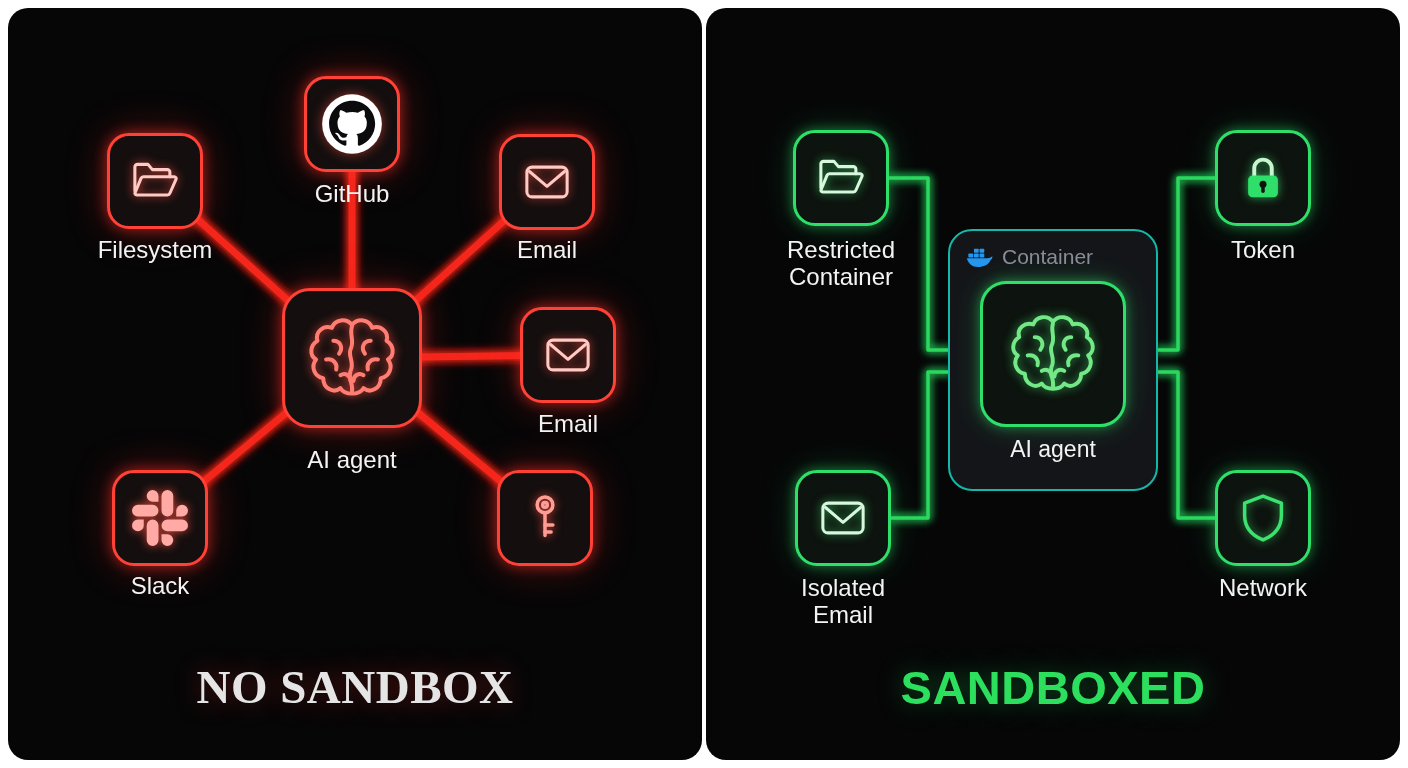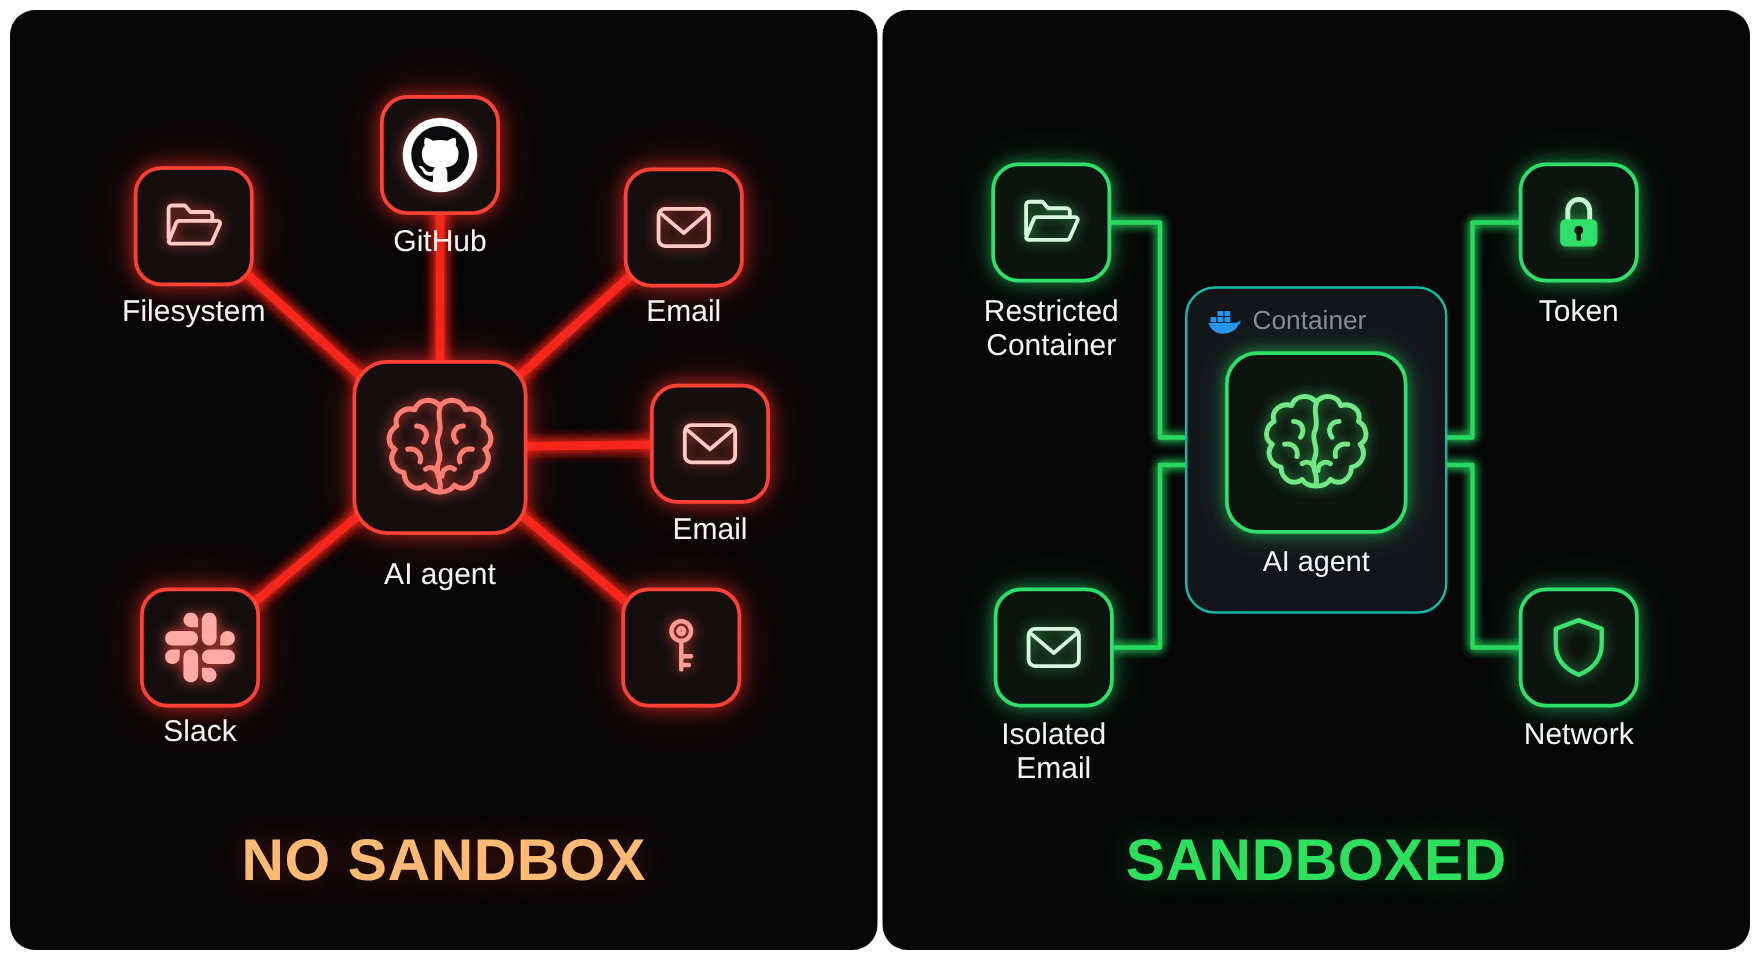--- a/index.html
+++ b/index.html
@@ -13,21 +13,21 @@
   .node.green{background:#0d130e;border:3px solid #2ee06a;
               box-shadow:0 0 12px rgba(46,224,106,.5),0 0 34px rgba(46,224,106,.22);}
   .node svg{width:56px;height:56px;}
   .node.red svg{filter:drop-shadow(0 0 5px rgba(255,80,66,.8));}
   .node.green svg{filter:drop-shadow(0 0 5px rgba(60,226,111,.7));}
   .node.agent{width:140px;height:140px;border-radius:28px;}
   .node.agent svg{width:92px;height:92px;}
   .node.github svg{width:64px;height:64px;filter:drop-shadow(0 0 6px rgba(255,80,66,.55));}
   .label{position:absolute;color:#f3f3f3;font-size:24px;line-height:27px;text-align:center;z-index:1;}
   .panel-title{position:absolute;left:0;right:0;text-align:center;font-size:47px;font-weight:800;letter-spacing:.5px;z-index:1;}
-  .panel-title.red{color:#fdba74;text-shadow:0 0 26px rgba(255,59,48,.35);}
+  .panel-title.red{color:#e5e5e5;text-shadow:0 0 26px rgba(255,59,48,.35);font-family:Liberation Serif, serif;}
   .panel-title.green{color:#2ce05e;text-shadow:0 0 26px rgba(44,224,94,.35);}
   .container-box{position:absolute;left:242px;top:221px;width:210px;height:262px;background:#141519;
                  border:2px solid #14b8a6;border-radius:24px;z-index:1;box-sizing:border-box;}
   .container-header{display:flex;align-items:center;gap:9px;padding:14px 0 0 16px;}
   .container-header .ctext{color:#878d96;font-size:21px;}
   .agent-inner{margin:12px auto 0;width:146px;height:146px;border-radius:26px;background:#0d130e;
                border:3px solid #2ee06a;display:flex;align-items:center;justify-content:center;box-sizing:border-box;
                box-shadow:0 0 12px rgba(46,224,106,.5),0 0 30px rgba(46,224,106,.22);}
   .agent-inner svg{width:90px;height:90px;filter:drop-shadow(0 0 5px rgba(60,226,111,.7));}
   .agent-inner-label{margin-top:9px;text-align:center;color:#f3f3f3;font-size:23px;}

